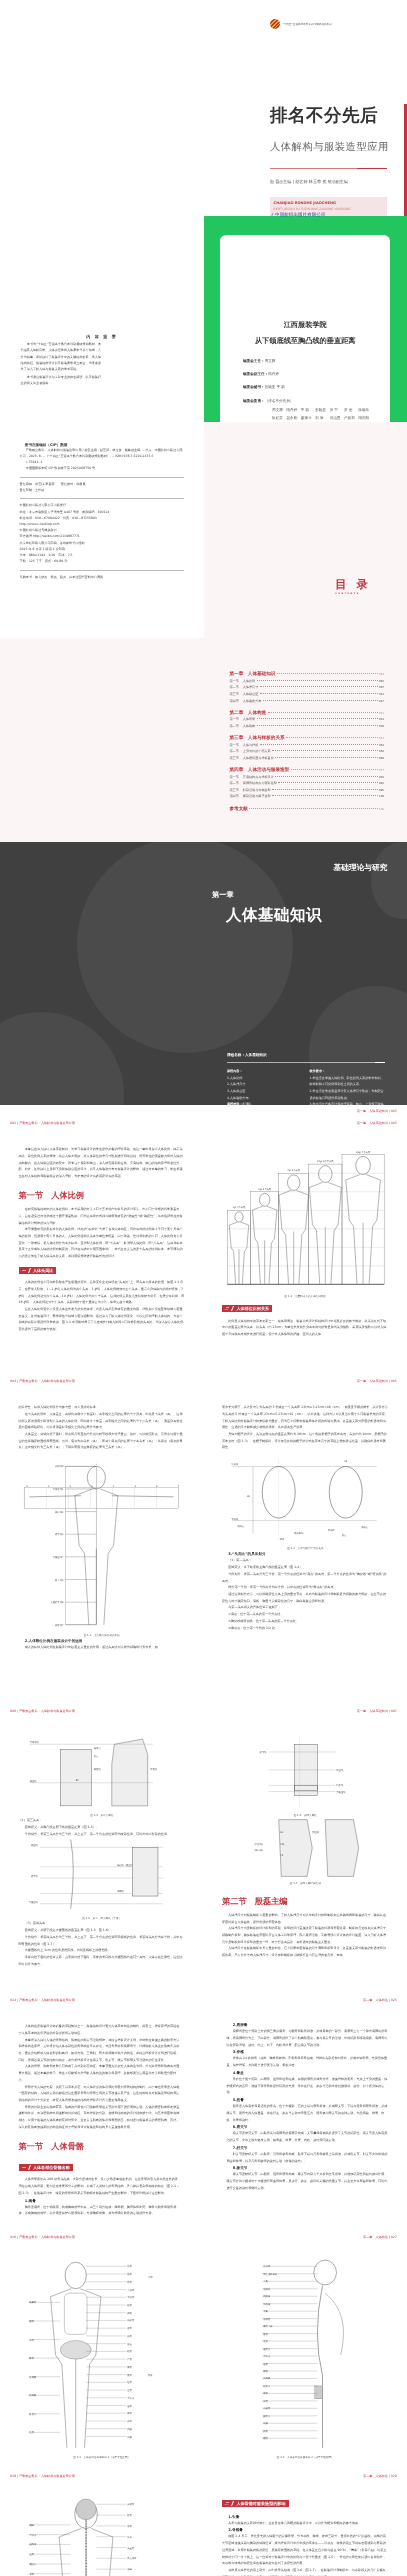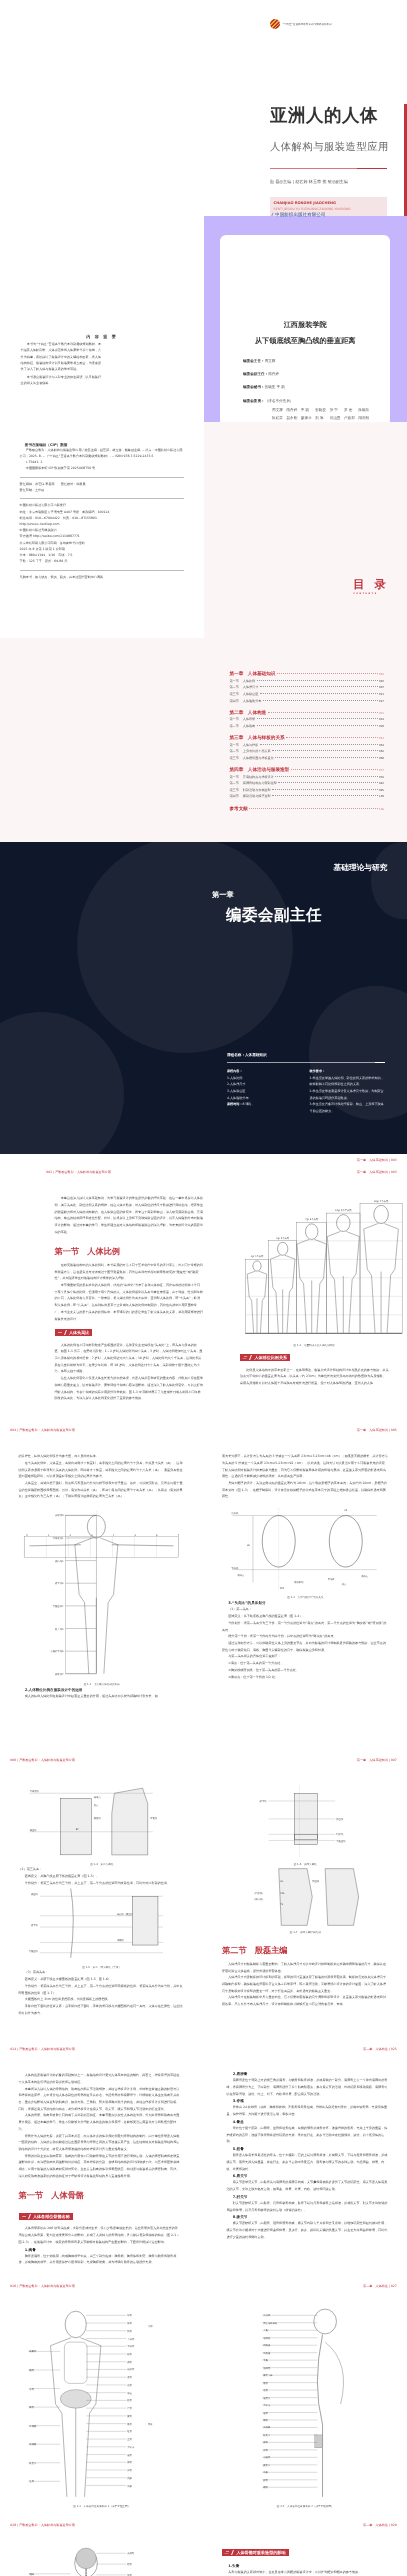--- a/index.html
+++ b/index.html
@@ -19,53 +19,53 @@
   .cover-rule::after { content: ""; position: absolute; right: 0; top: -0.5px; width: 30px; height: 1.5px; background: #c0343e; }
   .cover-authors { position: absolute; top: 179px; left: 0; font-size: 4.1px; color: #555; font-family: "DejaVu Serif", serif; }
   .cover-band { position: absolute; top: 197px; left: 0; width: 117px; height: 23px; background: #f5e4e5; padding: 4.1px 3.6px; }
   .pinyin1 { font-size: 3.6px; font-weight: bold; color: #c0343e; }
   .pinyin2 { font-size: 3.1px; color: #d77; margin-top: 2.1px; }
   .spine-bar { position: absolute; top: 104px; right: 0; width: 3.1px; height: 115px; background: #c0343e; }
 
   
   .cp { height: 206px; }
   .cp .left { background: #fff; padding: 0 20.6px; }
-  .cp .right { background: #c4b5fd; }
+  .cp .right { background: #22c55e; }
   .publisher { position: absolute; top: 62px; left: 68px; font-size: 4.6px; color: #1e4a9a; font-family: "DejaVu Serif", serif; }
   .summary-title { margin-top: 118px; text-align: center; font-size: 4.1px; font-weight: bold; letter-spacing: 1.5px; color: #333; }
   .summary p { font-size: 3.1px; line-height: 6.2px; text-indent: 2em; color: #444; margin-top: 2.1px; width: 82px; }
   .committee-card { position: absolute; top: 108px; left: 16.5px; width: 170px; height: 192px; background: #fff; border-radius: 6.2px; padding: 82px 10.3px 0 23px; }
   .committee-title { text-align: center; font-family: "DejaVu Serif", serif; font-weight: bold; font-size: 7.2px; line-height: 16.5px; margin-left: -12.4px; }
   .committee-row { font-size: 3.6px; color: #333; margin-top: 9.3px; font-weight: bold; }
   .committee-row span { font-weight: normal; color: #555; }
   .members { display: grid; grid-template-columns: repeat(7, 14.4px); row-gap: 4.1px; font-size: 3.6px; color: #555; margin: 5.2px 0 0 29px; }
 
   .cp2 { height: 206px; }
   .cp2 .left { background: #fff; padding: 18.5px 19.6px 0 19.6px; height: 210px; }
   .cp2 .right { background: #fbf5f5; }
   .cip-title { font-size: 3.6px; font-weight: bold; margin-left: 5.2px; }
   .cip p { font-size: 3.1px; line-height: 6.2px; color: #444; }
   .cip-sep { height: 1px; background: #bbb; margin: 5.2px 0 3.1px; }
-  .toc-head { position: absolute; top: 238px; right: 18px; }
+  .toc-head { position: absolute; top: 238px; right: 36px; }
   .toc-head .mu { font-size: 11.3px; font-weight: bold; color: #c0343e; letter-spacing: 3.1px; }
   .toc-head .en { font-size: 2.1px; letter-spacing: 1.5px; color: #c0343e; font-weight: bold; }
 
   
   .toc { height: 196px; background: #fbf5f5; }
   .toc .right { padding: 34px 23px 0 26px; }
   .toc-ch { display: flex; align-items: baseline; font-size: 4.6px; font-weight: bold; color: #c0343e; margin-top: 7.2px; }
   .toc-sec { display: flex; align-items: baseline; font-size: 3.1px; color: #555; margin-top: 2.6px; }
   .toc-ch .dots, .toc-sec .dots { flex: 1; border-bottom: 0.5px dotted #c99; margin: 0 1.5px; transform: translateY(-1px); }
   .toc-sec .dots { border-color: #999; }
   .toc-ch .pg { font-size: 2.6px; font-weight: normal; color: #d77; }
   .toc-sec .pg { font-size: 2.6px; color: #444; }
   .toc-sp { margin-right: 4.1px; }
 
   
-  .chapter { height: 312px; background: #0f172a; overflow: hidden; }
+  .chapter { height: 263px; background: #404040; overflow: hidden; }
   .circle { position: absolute; border-radius: 50%; background: rgba(255,255,255,0.06); }
   .ch-series { position: absolute; top: 20.6px; right: 19.6px; color: #fff; font-size: 7.7px; font-weight: bold; }
   .ch-num { position: absolute; top: 48px; left: 212px; color: #fff; font-size: 7.2px; font-weight: bold; }
   .ch-title { position: absolute; top: 63px; left: 226px; color: #fff; font-size: 15.5px; font-weight: bold; letter-spacing: 0.5px; }
   .course { position: absolute; top: 211px; left: 227px; width: 158px; color: #fff; }
   .course-name { font-size: 3.6px; font-weight: bold; }
   .course-rule { height: 0.5px; background: rgba(255,255,255,0.6); margin: 5.2px 0; position: relative; }
   .course-rule::after { content: ""; position: absolute; right: 0; top: -0.5px; width: 10.3px; height: 1.5px; background: #fff; }
   .course-cols { display: flex; gap: 7.2px; }
   .course-col { flex: 1; font-size: 3.1px; line-height: 6.7px; color: rgba(255,255,255,0.85); }
@@ -89,21 +89,21 @@
 </head>
 <body>
 
 <section class="spread cover">
   <div class="blank"></div>
   <div class="front">
     <div class="series">
       <span class="series-logo"></span>
       <span>“十四五”普通高等教育本科部委级规划教材</span>
     </div>
-    <div class="cover-title">亚洲人的人体</div>
+    <div class="cover-title">排名不分先后</div>
     <div class="cover-sub">人体解构与服装造型应用</div>
     <div class="cover-rule"></div>
     <div class="cover-authors">殷 磊◎主编 | 赵艺婷 林玉蓉 熊 敏◎副主编</div>
     <div class="cover-band">
       <div class="pinyin1">CHANJIAO RONGHE JIAOCHENG</div>
       <div class="pinyin2">RENTI JIEGOU YU FUZHUANG ZAOXING YINGYONG</div>
     </div>
     <div class="spine-bar"></div>
   </div>
 </section>
@@ -321,40 +321,40 @@
     </div>
 </section>
 
 <section class="spread chapter">
   <div class="circle" style="width:216px;height:216px;left:77px;top:-5.2px;"></div>
   <div class="circle" style="width:165px;height:165px;left:-41px;top:170px;"></div>
   <div class="circle" style="width:134px;height:134px;left:309px;top:144px;"></div>
   <div class="circle" style="width:62px;height:77px;left:371px;top:0px;"></div>
   <div class="ch-series">基础理论与研究</div>
   <div class="ch-num">第一章</div>
-  <div class="ch-title">编委会副主任</div>
+  <div class="ch-title">人体基础知识</div>
   <div class="course">
     <div class="course-name">课程名称：人体基础知识</div>
     <div class="course-rule"></div>
     <div class="course-cols">
       <div class="course-col" id="course-left">
           <div><b>课程内容：</b><div>1.人体比例</div><div>2.人体净尺寸</div><div>3.人体贴合区</div><div>4.人体脂肪分布</div></div>
           <div><b>课程时间：</b>8 课时。</div>
         </div>
       <div class="course-col" id="course-right">
           <div><b>教学要求：</b><div>1.学生需要掌握人体比例、部位比例关系的学术知识，能够解释不同比例和部位之间的关系。</div><div>2.学生需要学会测量和计算人体净尺寸数据，为制定合适的服装尺码提供基础数据。</div><div>3.学生需要具备设计和处理肩部、袖山、上身和下肢体等贴合区的能力。</div></div>
         </div>
     </div>
   </div>
 </section>
 <div style="height:12.4px;position:relative;">
   <span class="running rh-right"><span>第一章　人体基础知识</span> | 003</span>
 </div>
 
-<section class="spread content" style="min-height:258px;padding-left:36px;">
+<section class="spread content" style="min-height:258px;">
   <div class="page body-text">
     <div class="running rh-left"><span>002</span> | <span>产教融合教程：人体解构与服装造型应用</span></div>
     <p style="margin-top:10.3px">本章旨在深入探讨人体基础知识，为学习服装设计的学生提供必备的理论基础。在这一章中将探讨人体比例，揭示头高比、部位比例关系的规律，结合人体大数据，对人体部位的净尺寸数据进行归纳总结，培养学生的测量能力和对人体的感知能力。在人体贴合区的研究中，将专注于肩部和袖山，深入研究肩部贴合线、完肩结构、袖山的结构原理和省位分配。此外，还将探讨上身和下身肢体贴合区的设计，以及人体脂肪分布对服装设计的影响。通过对本章的学习，学生将建立起对人体结构和服装贴合的深入理解，为未来的设计实践奠定坚实的基础。</p>
     <div class="sec-title">第一节　人体比例</div>
     <p>在研究服装结构中的人体比例时，本书采用的方法不同于艺术创作中常见的设计手法，也不同于常规的科学测量方法，旨在避免过度夸张或过于固守测量数据，因为这两种方式都可能导致研究的“随意性”或“确定性”，从而阻碍学生对服装结构设计规律的深入理解。</p>
     <p>本节侧重研究的是标准化的人体比例，此处的“标准化”考虑了各种人体特征，因此标准的比例并不等同于某个具体个体的比例，但适用于每个具体的人。人体比例通常以头高为单位来衡量，由于种族、性别和年龄的不同，人体比例会有所变化。一般来说，将人体比例分为两大标准：亚洲型人体比例，即“七头高”；欧洲型人体比例，即“八头高”。这两种标准是基于正常成年人体的比例而制定的，因此在实践中应用范围非常广。本书主要关注的是七头高的比例标准。本节课程的目的是让学生了解人体头高比关系，并利用该规律进行服装长度的设计。</p>
     <div class="sub-badge">
         <span class="num">一</span>
         <span>人体头高比</span>
       </div>

